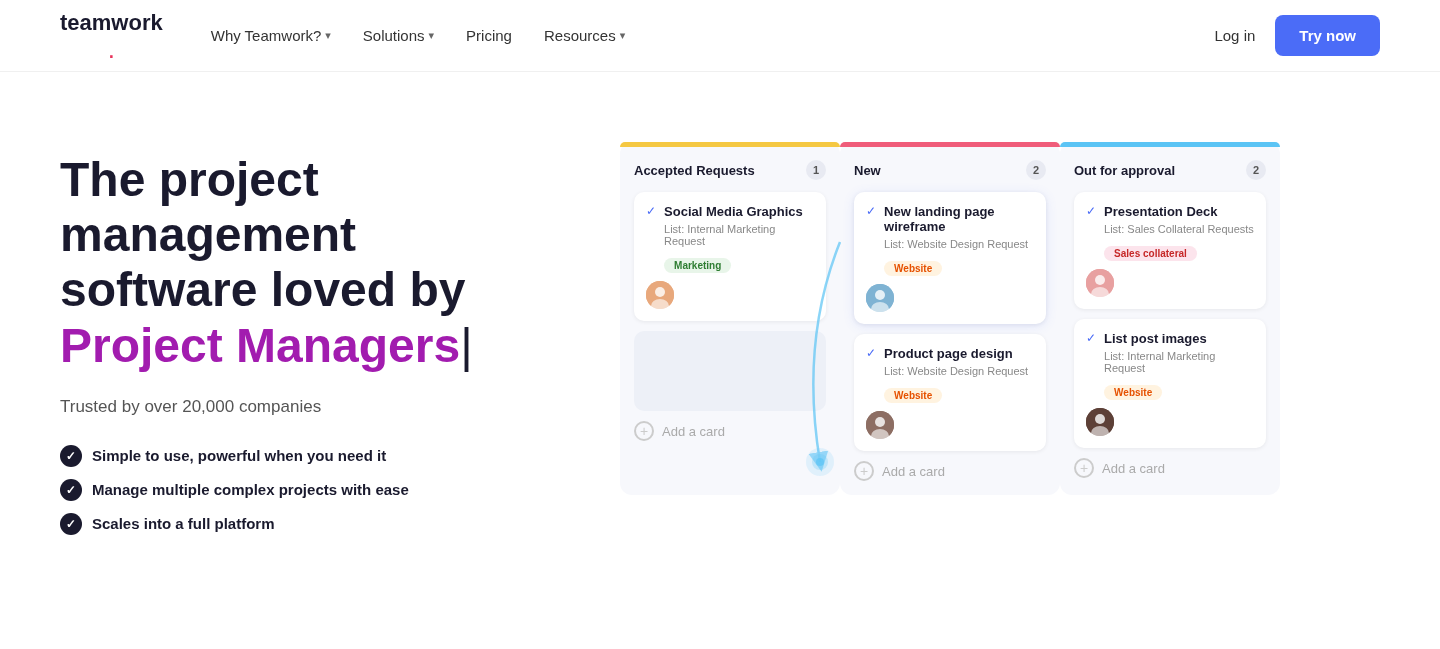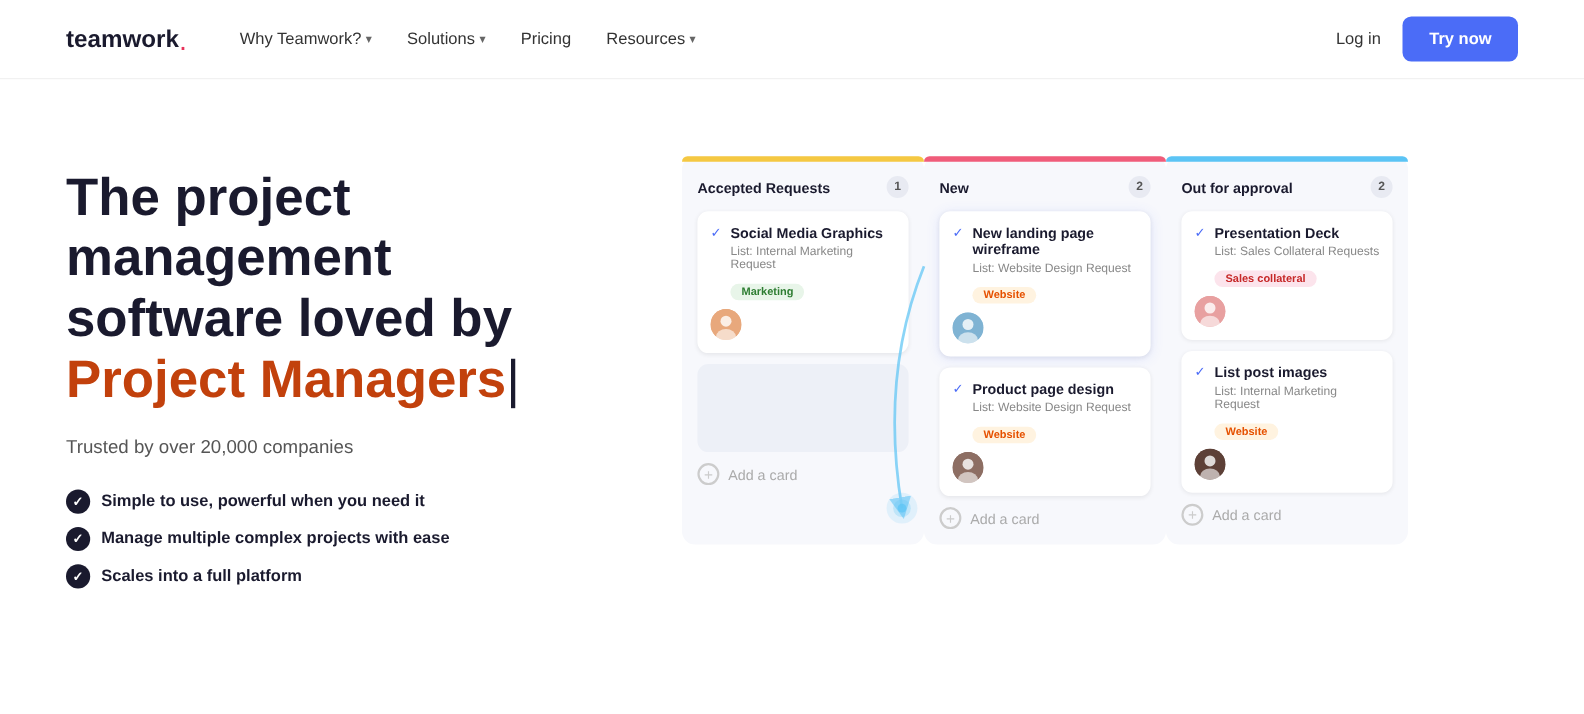--- a/index.html
+++ b/index.html
@@ -1,35 +1,35 @@
 <!DOCTYPE html>
 <html><head>
   <meta charset="utf-8">
   <style>
     * { margin: 0; padding: 0; box-sizing: border-box; }
     body { font-family: -apple-system, BlinkMacSystemFont, 'Segoe UI', sans-serif; background: #fff; width: 1440px; min-height: 649px; overflow: hidden; }
 
     
     nav { display: flex; align-items: center; padding: 0 60px; height: 72px; border-bottom: 1px solid #f0f0f0; }
-    .logo { display: flex; align-items: center; margin-right: 48px; }
+    .logo { display: flex; align-items: center; margin-right: 48px; flex-direction: column; }
     .logo-text { font-size: 22px; font-weight: 700; color: #1a1a2e; }
     .logo-dot { color: #e8325a; font-size: 26px; line-height: 1; }
     .nav-links { display: flex; align-items: center; gap: 32px; flex: 1; }
     .nav-item { display: flex; align-items: center; gap: 4px; font-size: 15px; color: #333; cursor: pointer; font-weight: 400; }
     .nav-chevron { font-size: 11px; color: #666; }
     .nav-pricing { font-size: 15px; color: #333; font-weight: 500; cursor: pointer; }
     .nav-actions { display: flex; align-items: center; gap: 20px; }
     .login-btn { font-size: 15px; color: #333; font-weight: 500; cursor: pointer; }
     .try-btn { background: #4b6cf7; color: #fff; border: none; border-radius: 8px; padding: 12px 24px; font-size: 15px; font-weight: 600; cursor: pointer; }
 
     
     .hero { display: flex; align-items: flex-start; padding: 60px 32px 0 60px; gap: 40px; }
     .hero-left { flex: 0 0 520px; padding-top: 20px; }
     .hero-heading { font-size: 48px; font-weight: 800; color: #1a1a2e; line-height: 1.15; margin-bottom: 8px; }
-    .hero-highlight { color: #c2410c; }
+    .hero-highlight { color: #a21caf; }
     .hero-cursor { color: #1a1a2e; font-weight: 300; }
     .hero-trusted { font-size: 17px; color: #555; margin: 24px 0 28px; }
     .hero-bullets { display: flex; flex-direction: column; gap: 12px; }
     .bullet { display: flex; align-items: center; gap: 10px; font-size: 15px; font-weight: 700; color: #1a1a2e; }
     .bullet-icon { width: 22px; height: 22px; background: #1a1a2e; border-radius: 50%; display: flex; align-items: center; justify-content: center; color: #fff; font-size: 12px; flex-shrink: 0; }
 
     
     .hero-right { flex: 1; position: relative; }
     .board { display: flex; padding-top: 10px; }
     .column { background: #f7f8fc; border-radius: 12px; padding: 14px; width: 220px; position: relative; flex-shrink: 0; }

